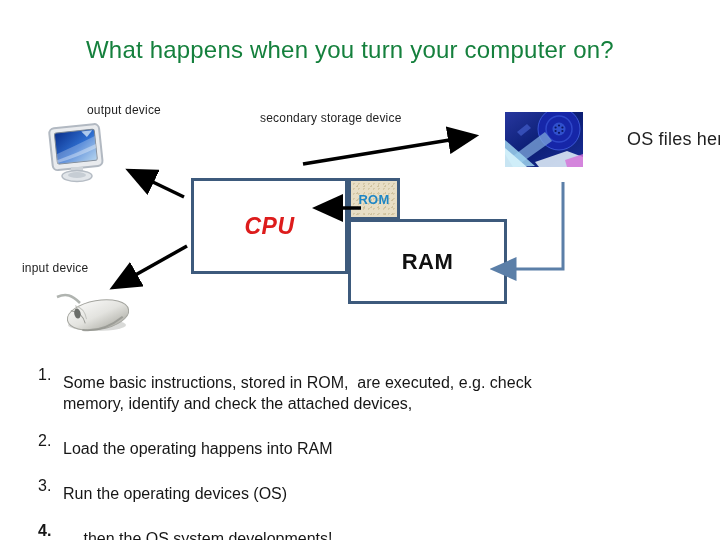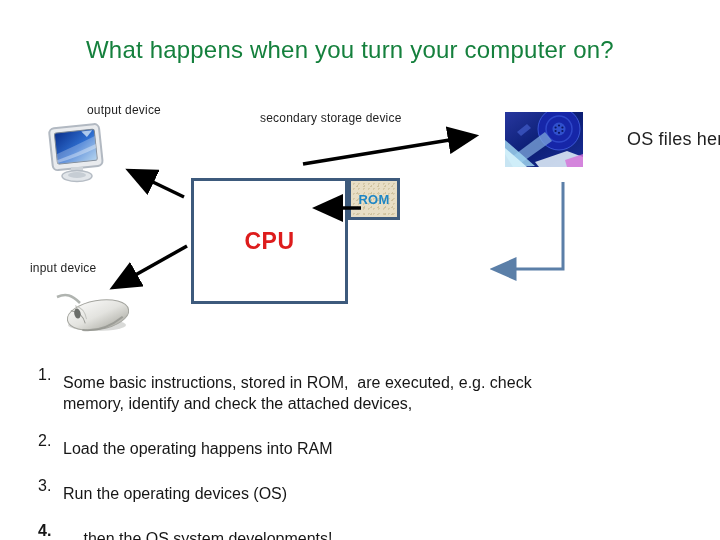--- a/index.html
+++ b/index.html
@@ -7,25 +7,25 @@
   .slide {
     position:relative; width:720px; height:540px; background:#ffffff;
     font-family:"Liberation Sans", sans-serif; color:#1b1b1b; overflow:hidden;
   }
   .abs { position:absolute; }
   .title { left:86px; top:36px; font-size:24px; letter-spacing:0.2px; color:#15803d; }
   .small-label { font-size:12px; letter-spacing:0.2px; color:#1f1f1f; white-space:nowrap; }
   .lbl-output { left:87px; top:103px; }
   .lbl-storage { left:260px; top:111px;text-align:center; }
   .lbl-osfiles { left:595px; top:129px; font-size:18px;margin-left:32px; }
-  .lbl-input { left:30px; top:261px; }
+  .lbl-input { left:22px; top:261px; }
 
   .box { position:absolute; border:3px solid #3d5a7c; background:#ffffff;
          display:flex; align-items:center; justify-content:center; }
-  .box-cpu { left:191px; top:178px; width:157px; height:126px; }
+  .box-cpu { left:191px; top:178px; width:157px; height:96px;font-style:italic; }
   .box-ram { left:348px; top:219px; width:159px; height:85px; }
   .box-rom { left:348px; top:178px; width:52px; height:42px;
     background-color:#e8dec5;
     background-image: radial-gradient(#d6c9a7 1px, transparent 1px),
                       radial-gradient(#cfc29e 1px, transparent 1px);
     background-size:5px 5px, 7px 7px; background-position:0 0, 3px 2px; }
   .cpu-text { font-size:23px; font-weight:bold; color:#dd1c1c; letter-spacing:0.5px; }
   .ram-text { font-size:22px; font-weight:bold; color:#111111; letter-spacing:0.5px; }
   .rom-text { font-size:13px; font-weight:bold; color:#1e86c4; letter-spacing:0.3px; }
 
@@ -115,20 +115,23 @@
       <g transform="rotate(-10 48 24)">
         <ellipse cx="48" cy="24" rx="31" ry="14.5" fill="url(#mg)" stroke="#a4a59f" stroke-width="1"></ellipse>
         <path d="M22,15 Q33,18 34,30" fill="none" stroke="#9a9b96" stroke-width="1"></path>
         <path d="M27,11 Q36,15 36,26" fill="none" stroke="#c4c5c0" stroke-width="1"></path>
         <ellipse cx="28" cy="19" rx="3.2" ry="5" fill="#6b6e6a"></ellipse>
         <path d="M30,36 Q50,42 72,30" fill="none" stroke="#8d8f89" stroke-width="2" opacity="0.7"></path>
       </g>
     </svg>
   </div>
 
+  <div class="box box-ram">
+    <span class="ram-text">RAM</span>
+  </div>
   <div class="box box-cpu">
     <span class="cpu-text">CPU</span>
   </div>
   <div class="box box-rom">
     <span class="rom-text">ROM</span>
   </div>
 
   <svg class="abs overlay">
     <defs>
       <marker id="ab" markerWidth="9" markerHeight="8" refX="7.5" refY="4" orient="auto">

